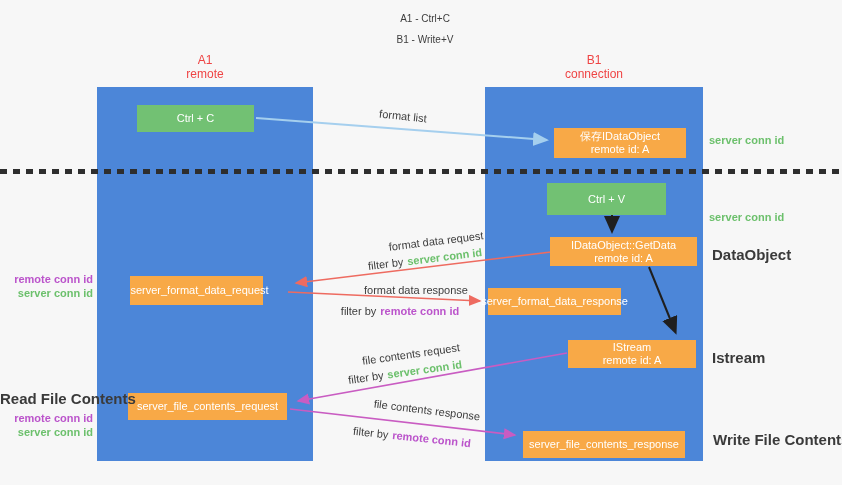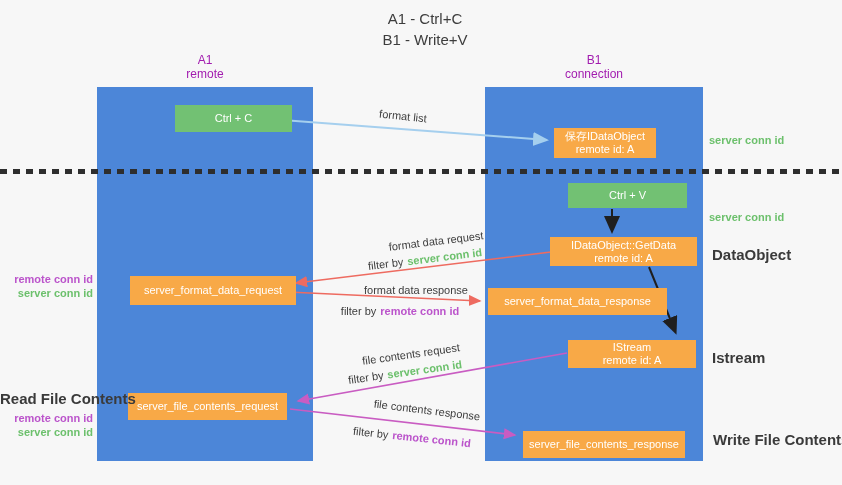--- a/index.html
+++ b/index.html
@@ -1,21 +1,21 @@
 <!DOCTYPE html>
 <html><head>
 <meta charset="utf-8">
 <style>
   html,body{margin:0;padding:0;background:#f7f7f7;}
   .canvas{position:relative;width:842px;height:485px;background:#f7f7f7;overflow:hidden;
           font-family:"Liberation Sans",sans-serif;}
   .title{position:absolute;left:325px;top:8px;width:200px;text-align:center;
-         font-size:15px;line-height:21px;color:#3d3d3d;}
+         font-size:10px;line-height:21px;color:#3d3d3d;}
   .lane-header{position:absolute;width:120px;text-align:center;font-size:12px;
-               line-height:14px;color:#a21caf;}
+               line-height:14px;color:#ef4444;}
   .lane{position:absolute;background:#4c86d8;}
   .divider{position:absolute;left:0;top:169px;width:842px;height:5px;
            background:repeating-linear-gradient(90deg,#2e2e2e 0 7px,transparent 7px 13px);}
   .arrows{position:absolute;left:0;top:0;pointer-events:none;}
   .node{position:absolute;display:flex;flex-direction:column;align-items:center;
         justify-content:center;color:#fff;font-size:11px;line-height:13px;text-align:center;}
   .node.green{background:#72c173;}
   .node.orange{background:#f8a947;}
   .flow-label{position:absolute;white-space:nowrap;font-size:11px;color:#3d3d3d;
               transform:translate(-50%,-50%) rotate(var(--r,0deg));}
@@ -67,38 +67,38 @@
     </defs>
     <line x1="256" y1="118" x2="547" y2="140" stroke="#a5cfee" stroke-width="2" marker-end="url(#m-blue)"></line>
     <line x1="612" y1="209" x2="612" y2="230" stroke="#1f1f1f" stroke-width="2" marker-end="url(#m-black)"></line>
     <line x1="551" y1="252" x2="296" y2="283" stroke="#ee6b60" stroke-width="1.6" marker-end="url(#m-red)"></line>
     <line x1="288" y1="292" x2="480" y2="301" stroke="#ee6b60" stroke-width="1.6" marker-end="url(#m-red)"></line>
     <line x1="649" y1="267" x2="675" y2="331" stroke="#1f1f1f" stroke-width="2" marker-end="url(#m-black)"></line>
     <line x1="567" y1="353" x2="298" y2="401" stroke="#c95cc2" stroke-width="1.6" marker-end="url(#m-mag)"></line>
     <line x1="290" y1="409" x2="515" y2="435" stroke="#c95cc2" stroke-width="1.6" marker-end="url(#m-mag)"></line>
   </svg>
 
-  <div class="node green" style="left:137px;top:105px;width:117px;height:27px;margin-left:38px;">
+  <div class="node green" style="left:137px;top:105px;width:117px;height:27px;">
     <span>Ctrl + C</span>
   </div>
-  <div class="node orange" style="left:554px;top:128px;width:102px;height:30px;text-align:center;">
+  <div class="node orange" style="left:554px;top:128px;width:132px;height:30px;text-align:center;">
     <span>保存IDataObject</span>
     <span>remote id: A</span>
   </div>
-  <div class="node green" style="left:568px;top:183px;width:119px;height:25px;">
+  <div class="node green" style="left:547px;top:183px;width:119px;height:32px;">
     <span>Ctrl + V</span>
   </div>
   <div class="node orange" style="left:550px;top:237px;width:147px;height:29px;">
     <span>IDataObject::GetData</span>
     <span>remote id: A</span>
   </div>
-  <div class="node orange" style="left:130px;top:276px;width:166px;height:29px;">
+  <div class="node orange" style="left:130px;top:276px;width:127px;height:29px;padding-left:6px;">
     <span>server_format_data_request</span>
   </div>
-  <div class="node orange" style="left:488px;top:288px;width:179px;height:27px;">
+  <div class="node orange" style="left:488px;top:288px;width:133px;height:27px;">
     <span>server_format_data_response</span>
   </div>
   <div class="node orange" style="left:568px;top:340px;width:128px;height:28px;">
     <span>IStream</span>
     <span>remote id: A</span>
   </div>
   <div class="node orange" style="left:128px;top:393px;width:159px;height:27px;">
     <span>server_file_contents_request</span>
   </div>
   <div class="node orange" style="left:523px;top:425px;width:162px;height:27px;margin-top:6px;">

